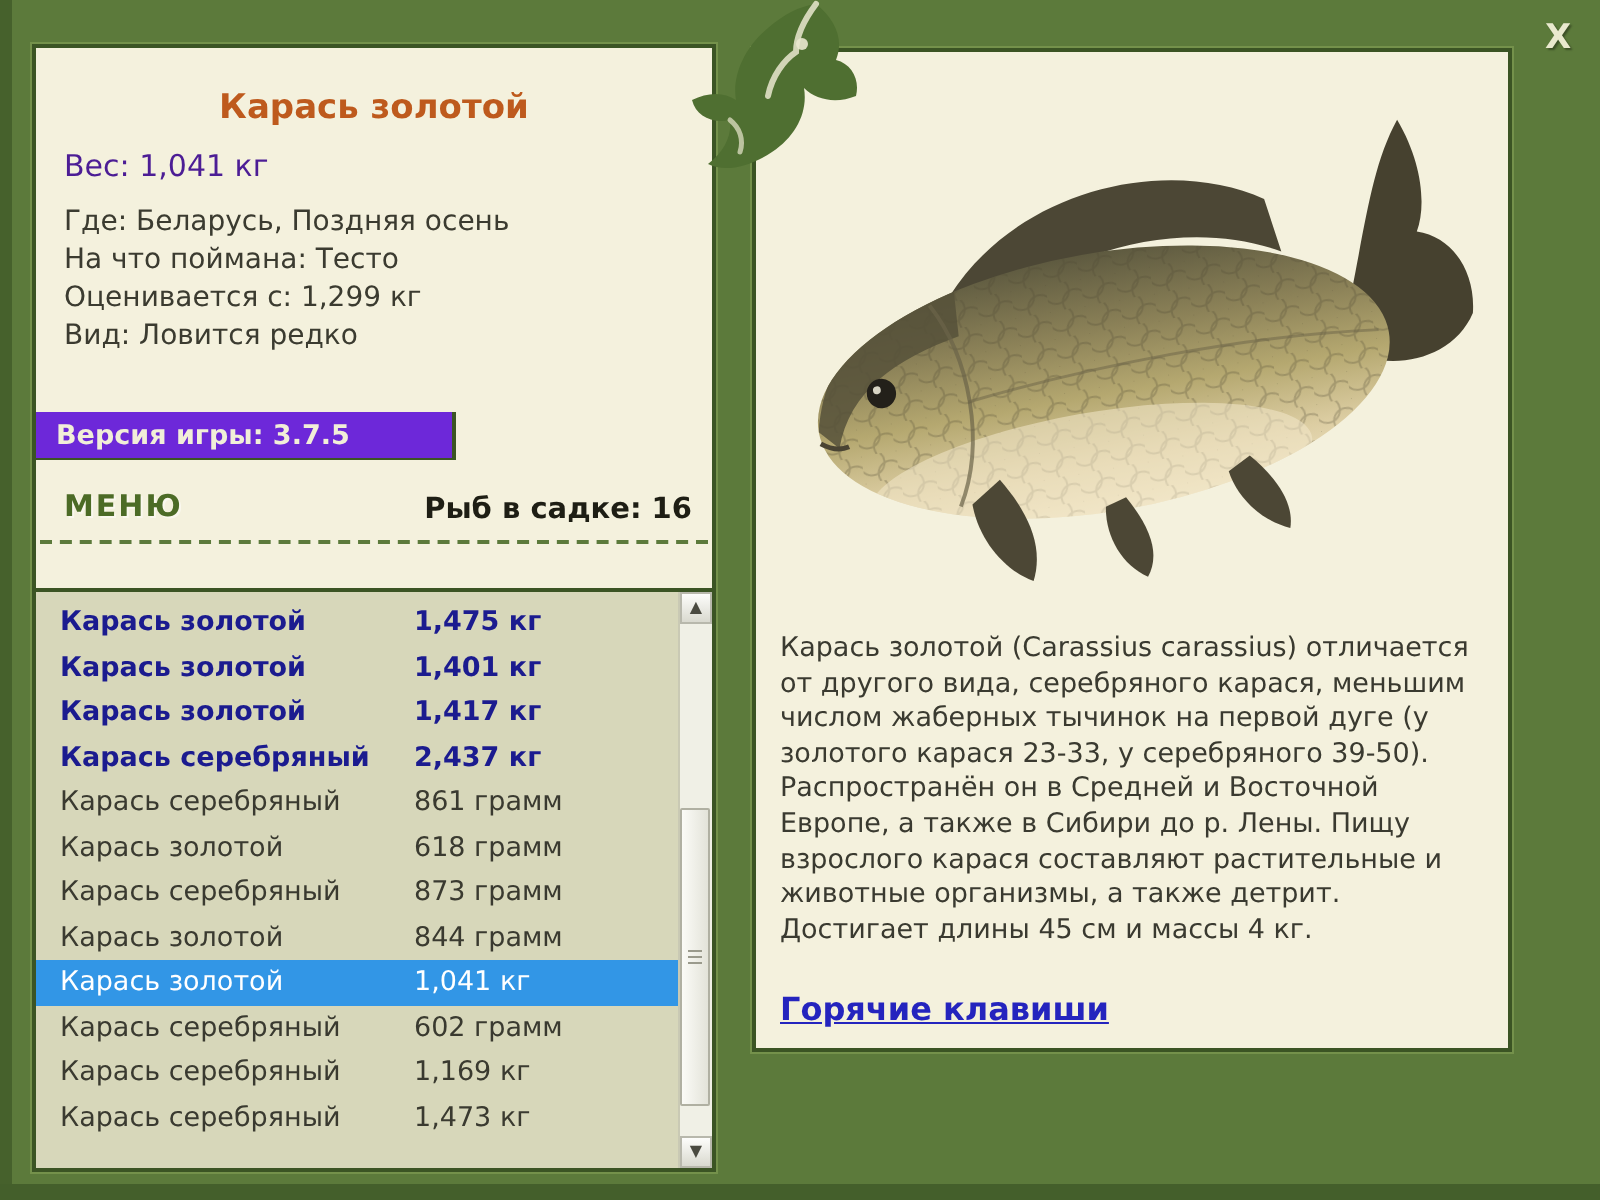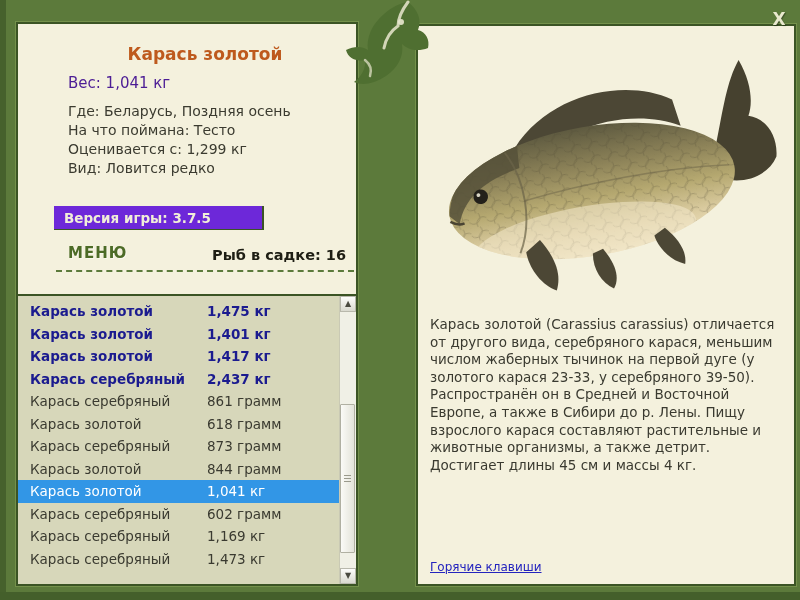--- a/index.html
+++ b/index.html
@@ -12,22 +12,22 @@
   }
   .edge-left  { position:absolute; left:0; top:0; width:6px; height:600px; background:#46612c; }
   .edge-bottom{ position:absolute; left:0; bottom:0; width:800px; height:8px; background:#445f2b; }
 
   .panel {
     position:absolute;
     background:#f4f1dd;
     border:2px solid #3b5424;
     box-shadow:0 0 0 1px #74914b;
   }
-  .panel-left  { left:16px; top:22px; width:342px; height:564px;padding-left:36px; }
-  .panel-right { left:376px; top:24px; width:380px; height:562px;margin-left:40px; }
+  .panel-left  { left:16px; top:22px; width:342px; height:564px; }
+  .panel-right { left:376px; top:24px; width:380px; height:502px; }
 
   
   .fish-title {
     margin-top:20px; text-align:center;
     color:#be5a1d; font-weight:bold; font-size:17px;
   }
   .weight-line { margin:10px 0 10px 14px; font-size:15px; color:#4c1d95; }
   .details { margin-left:14px; font-size:14px; line-height:19px; color:#3b3b30; }
 
   .version-bar {
@@ -82,21 +82,21 @@
   }
   .sb-grip { position:absolute; left:3px; right:3px; top:50%; height:1px; background:#9a9a8c; box-shadow:0 -3px 0 #9a9a8c, 0 3px 0 #9a9a8c; }
 
   
   .photo-area { width:100%; height:282px; display:flex; justify-content:center; align-items:center; }
   .description {
     padding:8px 14px 0 12px; font-size:13.5px; line-height:17.6px; color:#3a3a30;
   }
   .hotkeys-link {
     position:absolute; left:12px; bottom:10px;
-    color:#2424be; font-size:12px; font-weight:normal;
+    color:#2424be; font-size:16px; font-weight:bold;
     text-decoration:underline; cursor:pointer;
   }
 
   .close-button {
     position:absolute; left:766px; top:6px; width:26px; height:26px;
     color:#e9e9ce; font-size:17px; font-weight:bold; text-align:center;
     line-height:26px; cursor:pointer; text-shadow:1px 1px 1px rgba(0,0,0,0.35);
   }
 
   .ornament { position:absolute; left:338px; top:-4px; width:94px; height:94px; }

